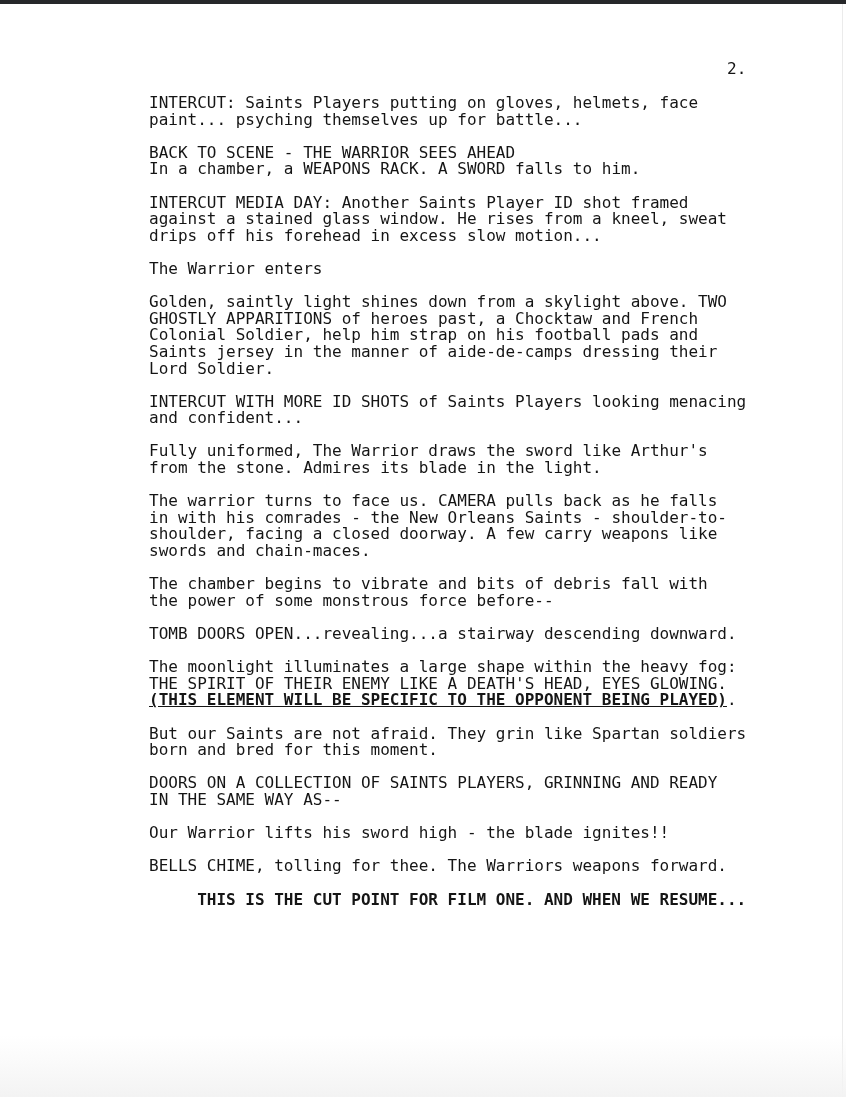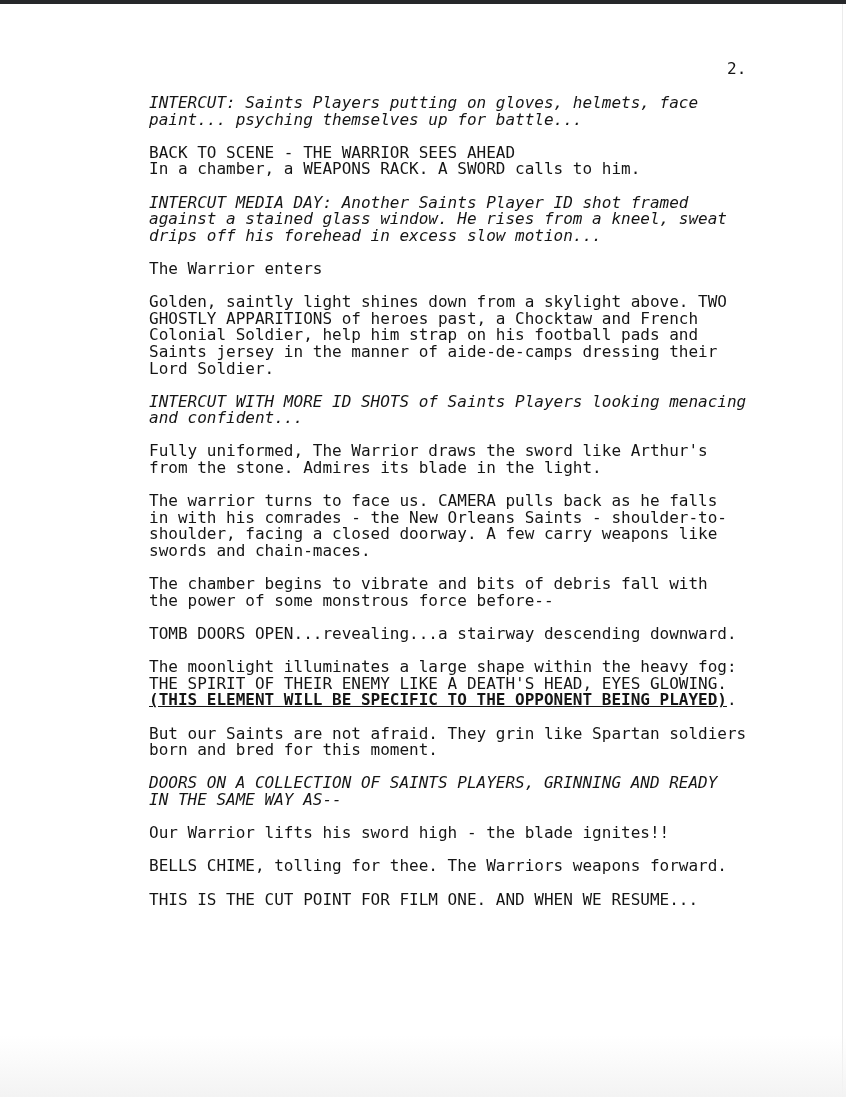--- a/index.html
+++ b/index.html
@@ -46,22 +46,22 @@
     font-size: 16px;
     line-height: 16.6px;
   }
   .para {
     white-space: pre;
     margin: 0 0 16.6px 0;
   }
   .para:last-child {
     margin-bottom: 0;
   }
-  .para.italic { font-style: italic; }
-  .para.bold   { font-weight: normal; }
+  .para.italic { }
+  .para.bold   { font-weight: bold; text-align: right; }
   .seg-bold    { font-weight: bold; text-decoration: underline; }
   .bottom-fade {
     position: absolute;
     left: 0;
     bottom: 0;
     width: 846px;
     height: 62px;
     background: linear-gradient(to bottom,
       rgba(244,244,244,0) 0%,
       rgba(246,246,246,0.55) 45%,
@@ -74,21 +74,21 @@
 
 <div class="top-bar"></div>
 <div class="right-edge"></div>
 
 <div class="page-number">2.</div>
 
 <div class="script">
   <div class="para italic">INTERCUT: Saints Players putting on gloves, helmets, face
 paint... psyching themselves up for battle...</div>
   <div class="para">BACK TO SCENE - THE WARRIOR SEES AHEAD
-In a chamber, a WEAPONS RACK. A SWORD calls to him.</div>
+In a chamber, a WEAPONS RACK. A SWORD falls to him.</div>
   <div class="para italic">INTERCUT MEDIA DAY: Another Saints Player ID shot framed
 against a stained glass window. He rises from a kneel, sweat
 drips off his forehead in excess slow motion...</div>
   <div class="para">The Warrior enters</div>
   <div class="para">Golden, saintly light shines down from a skylight above. TWO
 GHOSTLY APPARITIONS of heroes past, a Chocktaw and French
 Colonial Soldier, help him strap on his football pads and
 Saints jersey in the manner of aide-de-camps dressing their
 Lord Soldier.</div>
   <div class="para italic">INTERCUT WITH MORE ID SHOTS of Saints Players looking menacing

